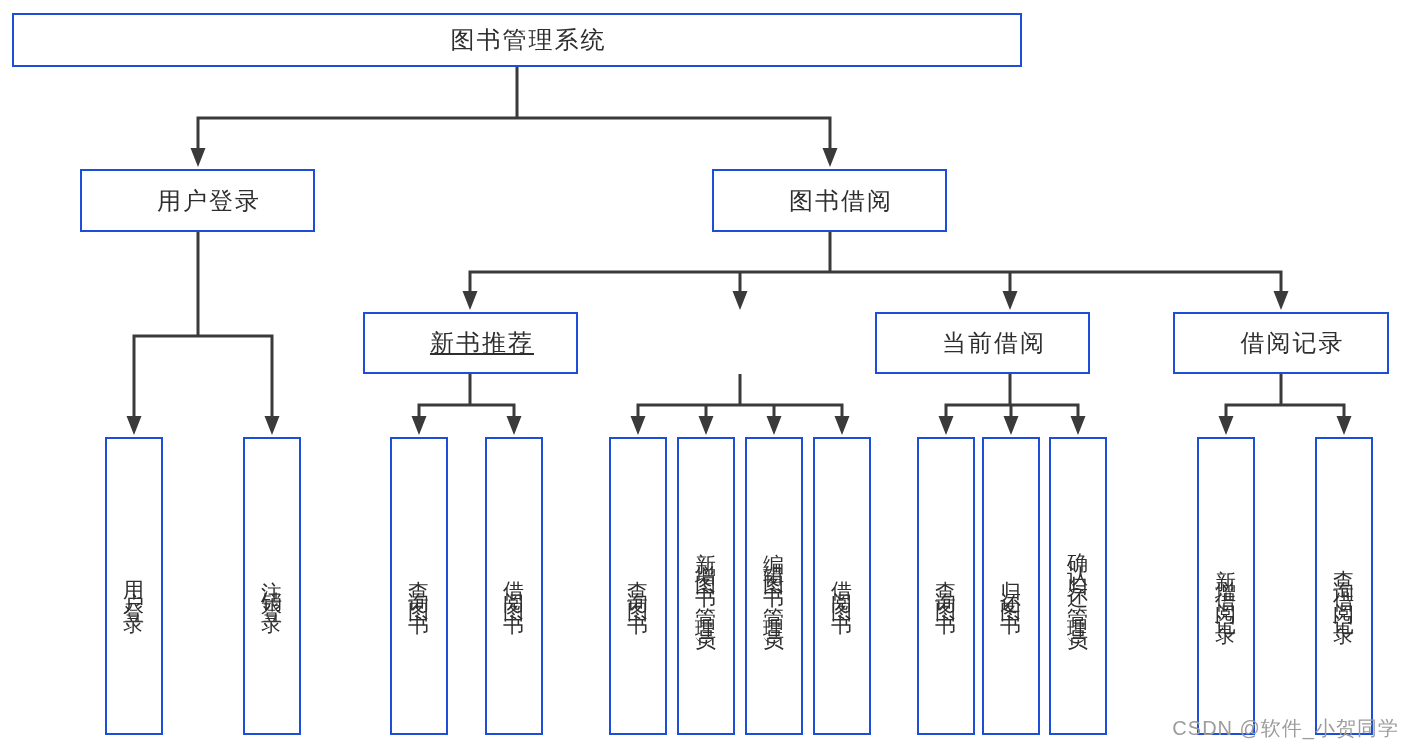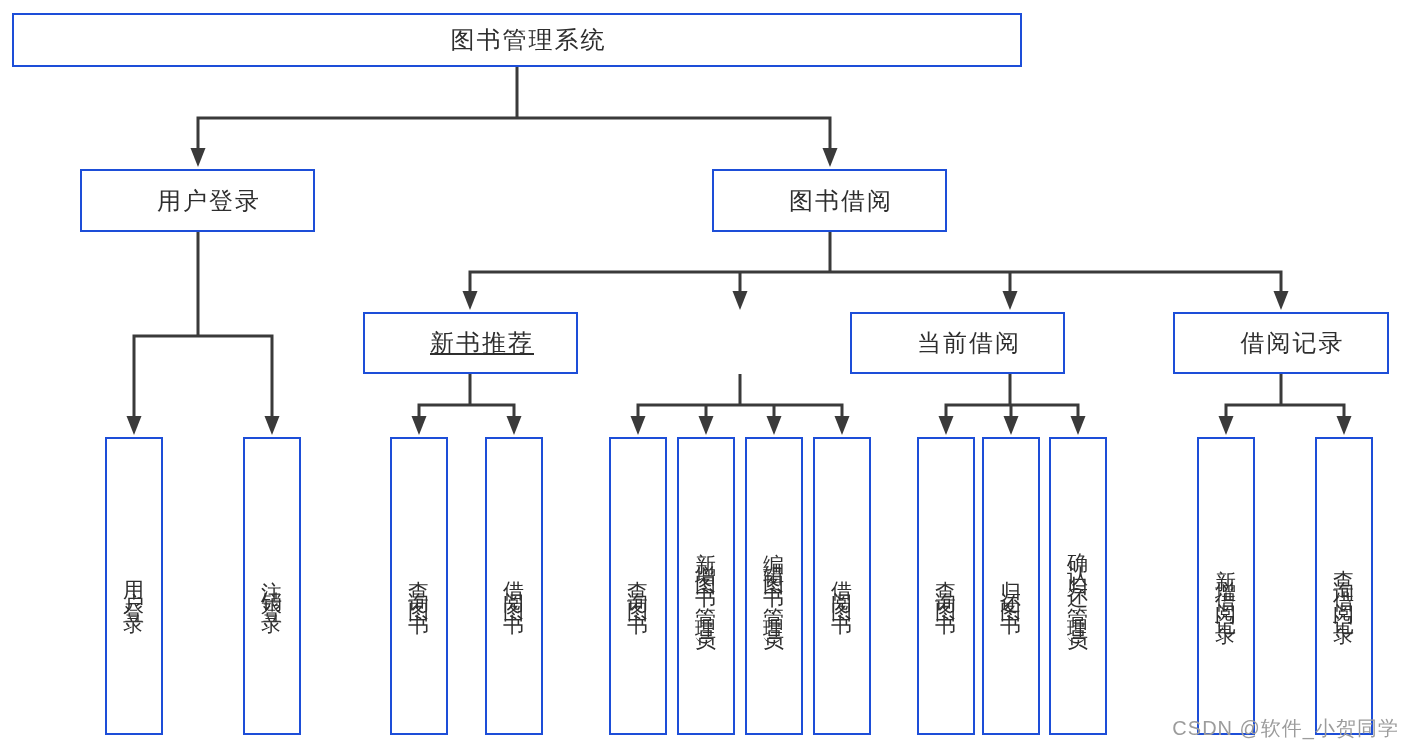--- a/index.html
+++ b/index.html
@@ -116,21 +116,21 @@
       <polygon points="1336.5,416 1351.5,416 1344,435"></polygon>
     </g>
   </svg>
 
   <div class="node hbox" style="left:12px; top:13px; width:1010px; height:54px;">图书管理系统</div>
 
   <div class="node hbox" style="left:80px; top:169px; width:235px; height:63px;">用户登录</div>
   <div class="node hbox" style="left:712px; top:169px; width:235px; height:63px;">图书借阅</div>
 
   <div class="node hbox" style="left:363px; top:312px; width:215px; height:62px;text-decoration:underline;">新书推荐</div>
-  <div class="node hbox" style="left:850px; top:312px; width:215px; height:62px;">当前借阅</div>
+  <div class="node hbox" style="left:875px; top:312px; width:215px; height:62px;">当前借阅</div>
   <div class="node hbox" style="left:1173px; top:312px; width:216px; height:62px;font-family:Liberation Mono, monospace;">借阅记录</div>
 
   <div class="node vbox" style="left:105px; top:437px;">
     <span class="vtext">用户登录</span>
   </div>
   <div class="node vbox" style="left:243px; top:437px;">
     <span class="vtext">注销登录</span>
   </div>
 
   <div class="node vbox" style="left:390px; top:437px;">

